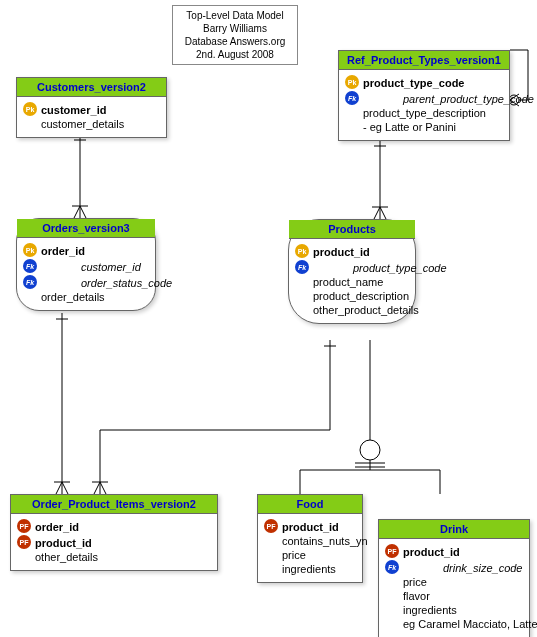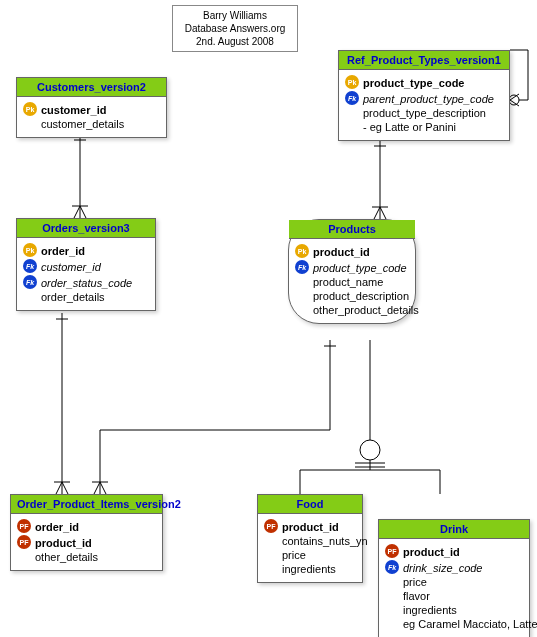--- a/index.html
+++ b/index.html
@@ -43,21 +43,21 @@
   }
   .attr {
     display: flex;
     align-items: flex-end;
     padding: 1px 0;
     font-size: 11px;
     color: #000;
     white-space: nowrap;
   }
   .attr.bold { font-weight: bold; }
-  .attr.italic { font-style: italic; }
+  .attr.italic { font-style: italic; gap: 40px; }
   .key {
     display: inline-flex;
     align-items: center;
     justify-content: center;
     width: 14px;
     height: 14px;
     border-radius: 50%;
     font-size: 7px;
     font-weight: bold;
     color: #fff;
@@ -118,20 +118,21 @@
   <circle cx="370" cy="450" r="10"></circle>
   <line x1="370" y1="460" x2="370" y2="470"></line>
   <line x1="355" y1="463" x2="385" y2="463"></line>
   <line x1="355" y1="467" x2="385" y2="467"></line>
   <line x1="300" y1="470" x2="440" y2="470"></line>
   <line x1="300" y1="470" x2="300" y2="494"></line>
   <line x1="440" y1="470" x2="440" y2="494"></line>
 </svg>
 
 <div class="note" style="left:172px; top:5px; width:126px;">
+  <div>Top-Level Data Model</div>
   <div>Barry Williams</div>
   <div>Database Answers.org</div>
   <div>2nd. August 2008</div>
 </div>
 
 <div class="entity" style="left:338px; top:50px; width:172px;">
   <div class="entity-title">Ref_Product_Types_version1</div>
   <div class="entity-body">
       <div class="attr bold">
         <span class="key pk">Pk</span>
@@ -159,21 +160,21 @@
         <span class="key pk">Pk</span>
         <span>customer_id</span>
       </div>
       <div class="attr">
         <span class="key-spacer"></span>
         <span>customer_details</span>
       </div>
     </div>
 </div>
 
-<div class="entity" style="left:16px; top:218px; width:140px;">
+<div class="entity" style="left:16px; top:218px; width:140px;border-radius:23px;">
   <div class="entity-title">Orders_version3</div>
   <div class="entity-body">
       <div class="attr bold">
         <span class="key pk">Pk</span>
         <span>order_id</span>
       </div>
       <div class="attr italic">
         <span class="key fk">Fk</span>
         <span>customer_id</span>
       </div>
@@ -207,21 +208,21 @@
         <span class="key-spacer"></span>
         <span>product_description</span>
       </div>
       <div class="attr">
         <span class="key-spacer"></span>
         <span>other_product_details</span>
       </div>
     </div>
 </div>
 
-<div class="entity" style="left:10px; top:494px; width:153px;">
+<div class="entity" style="left:10px; top:494px; width:208px;">
   <div class="entity-title">Order_Product_Items_version2</div>
   <div class="entity-body">
       <div class="attr bold">
         <span class="key pf">PF</span>
         <span>order_id</span>
       </div>
       <div class="attr bold">
         <span class="key pf">PF</span>
         <span>product_id</span>
       </div>

